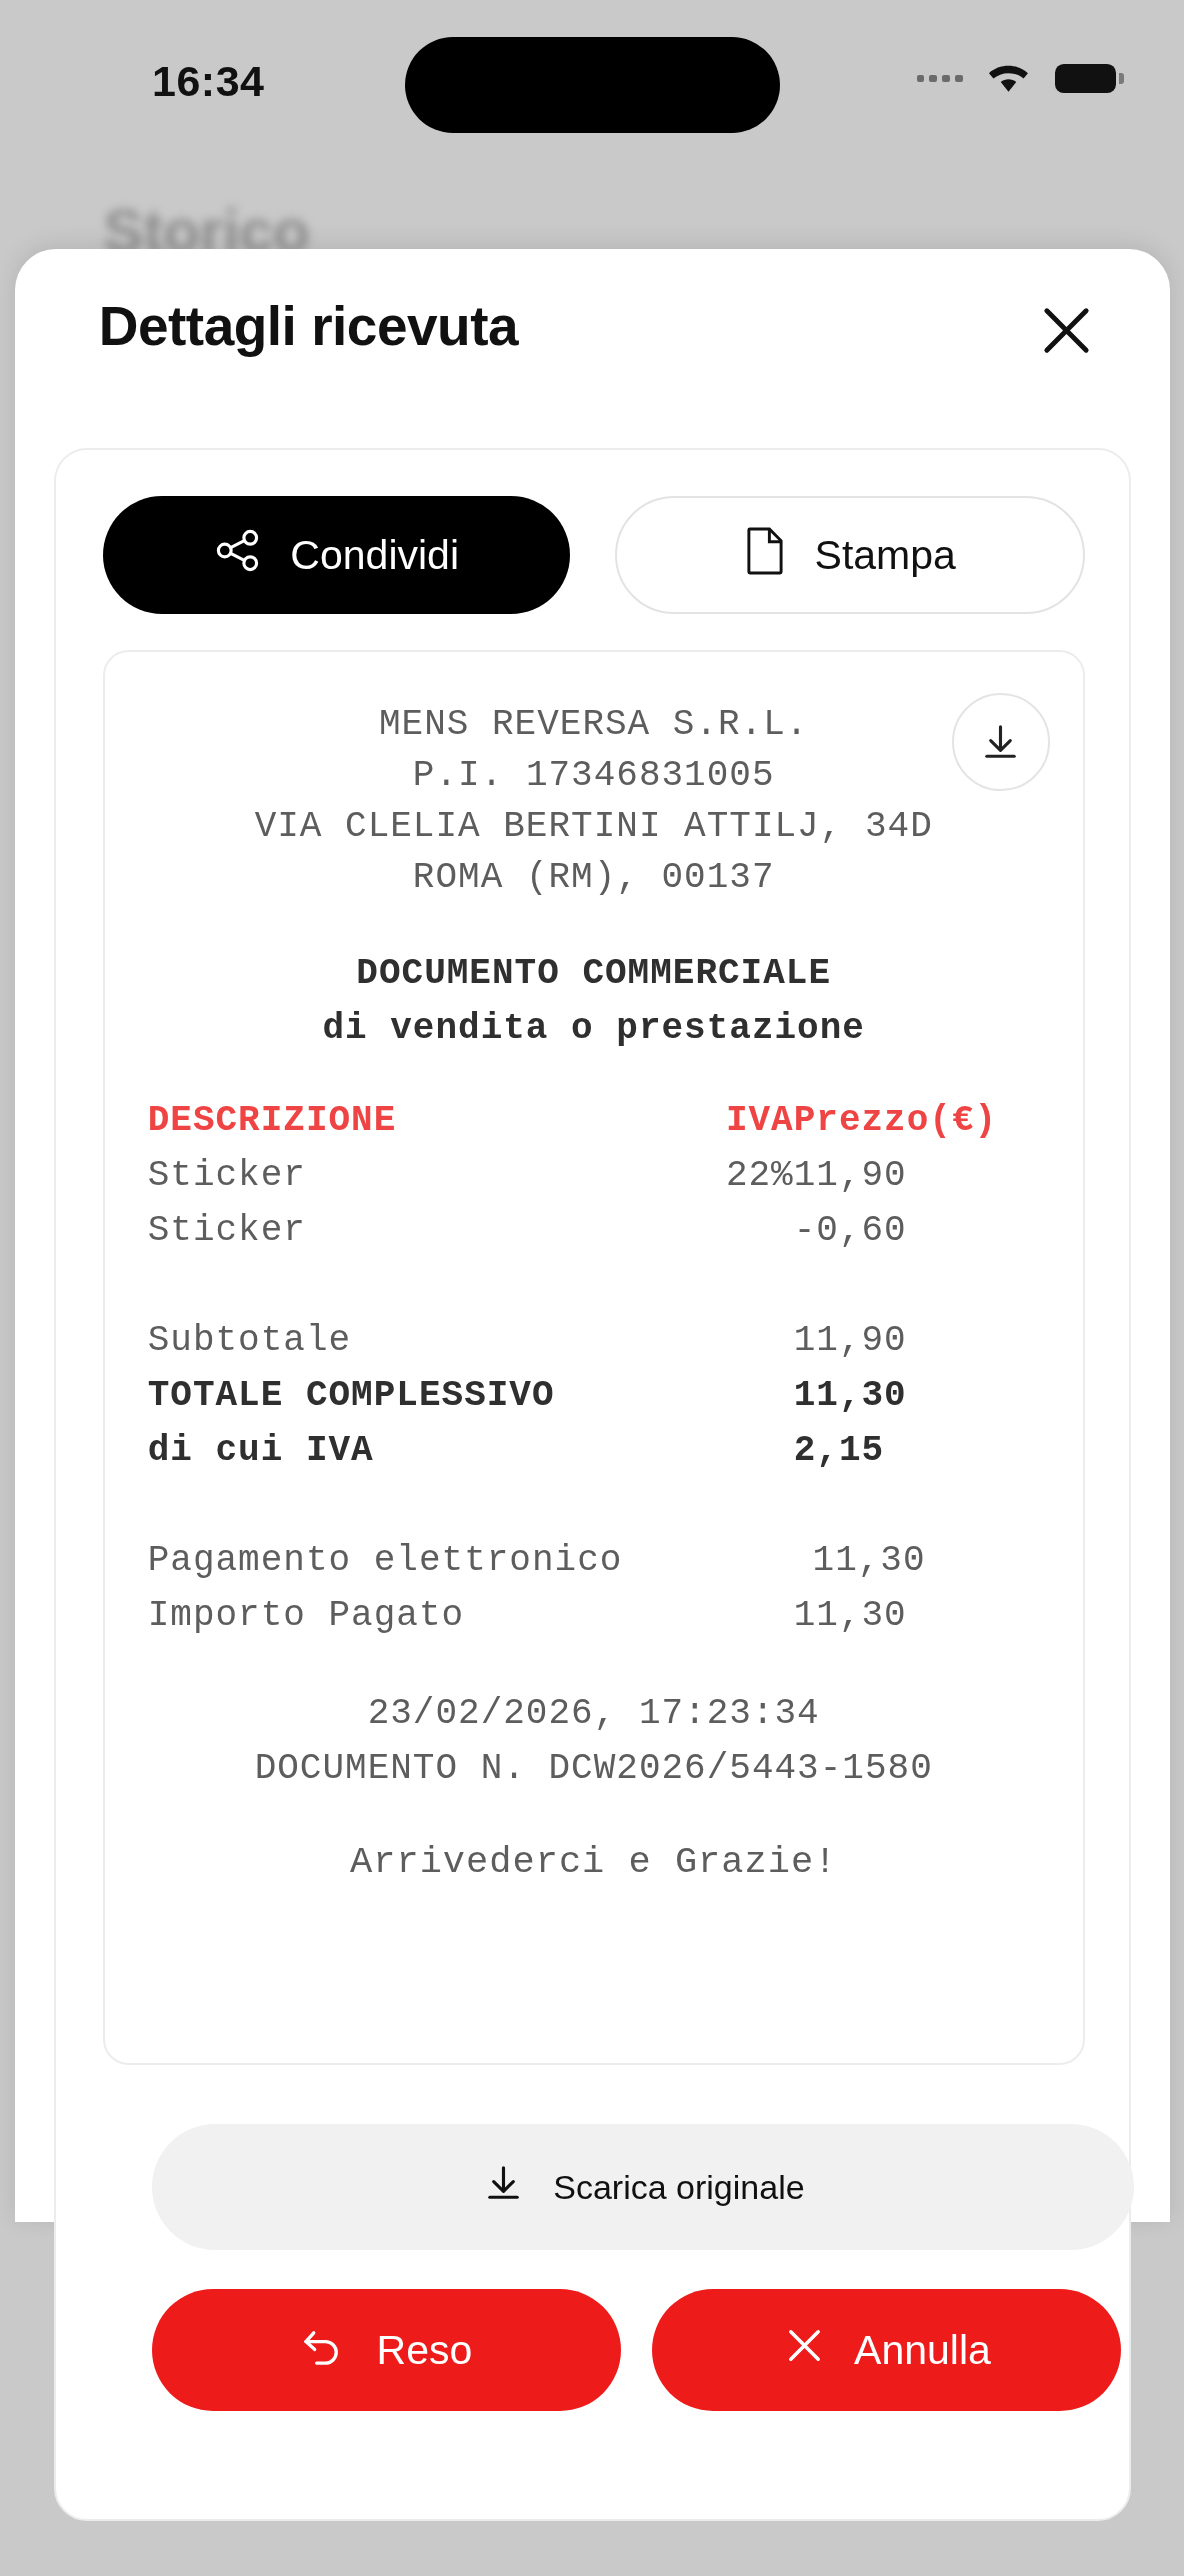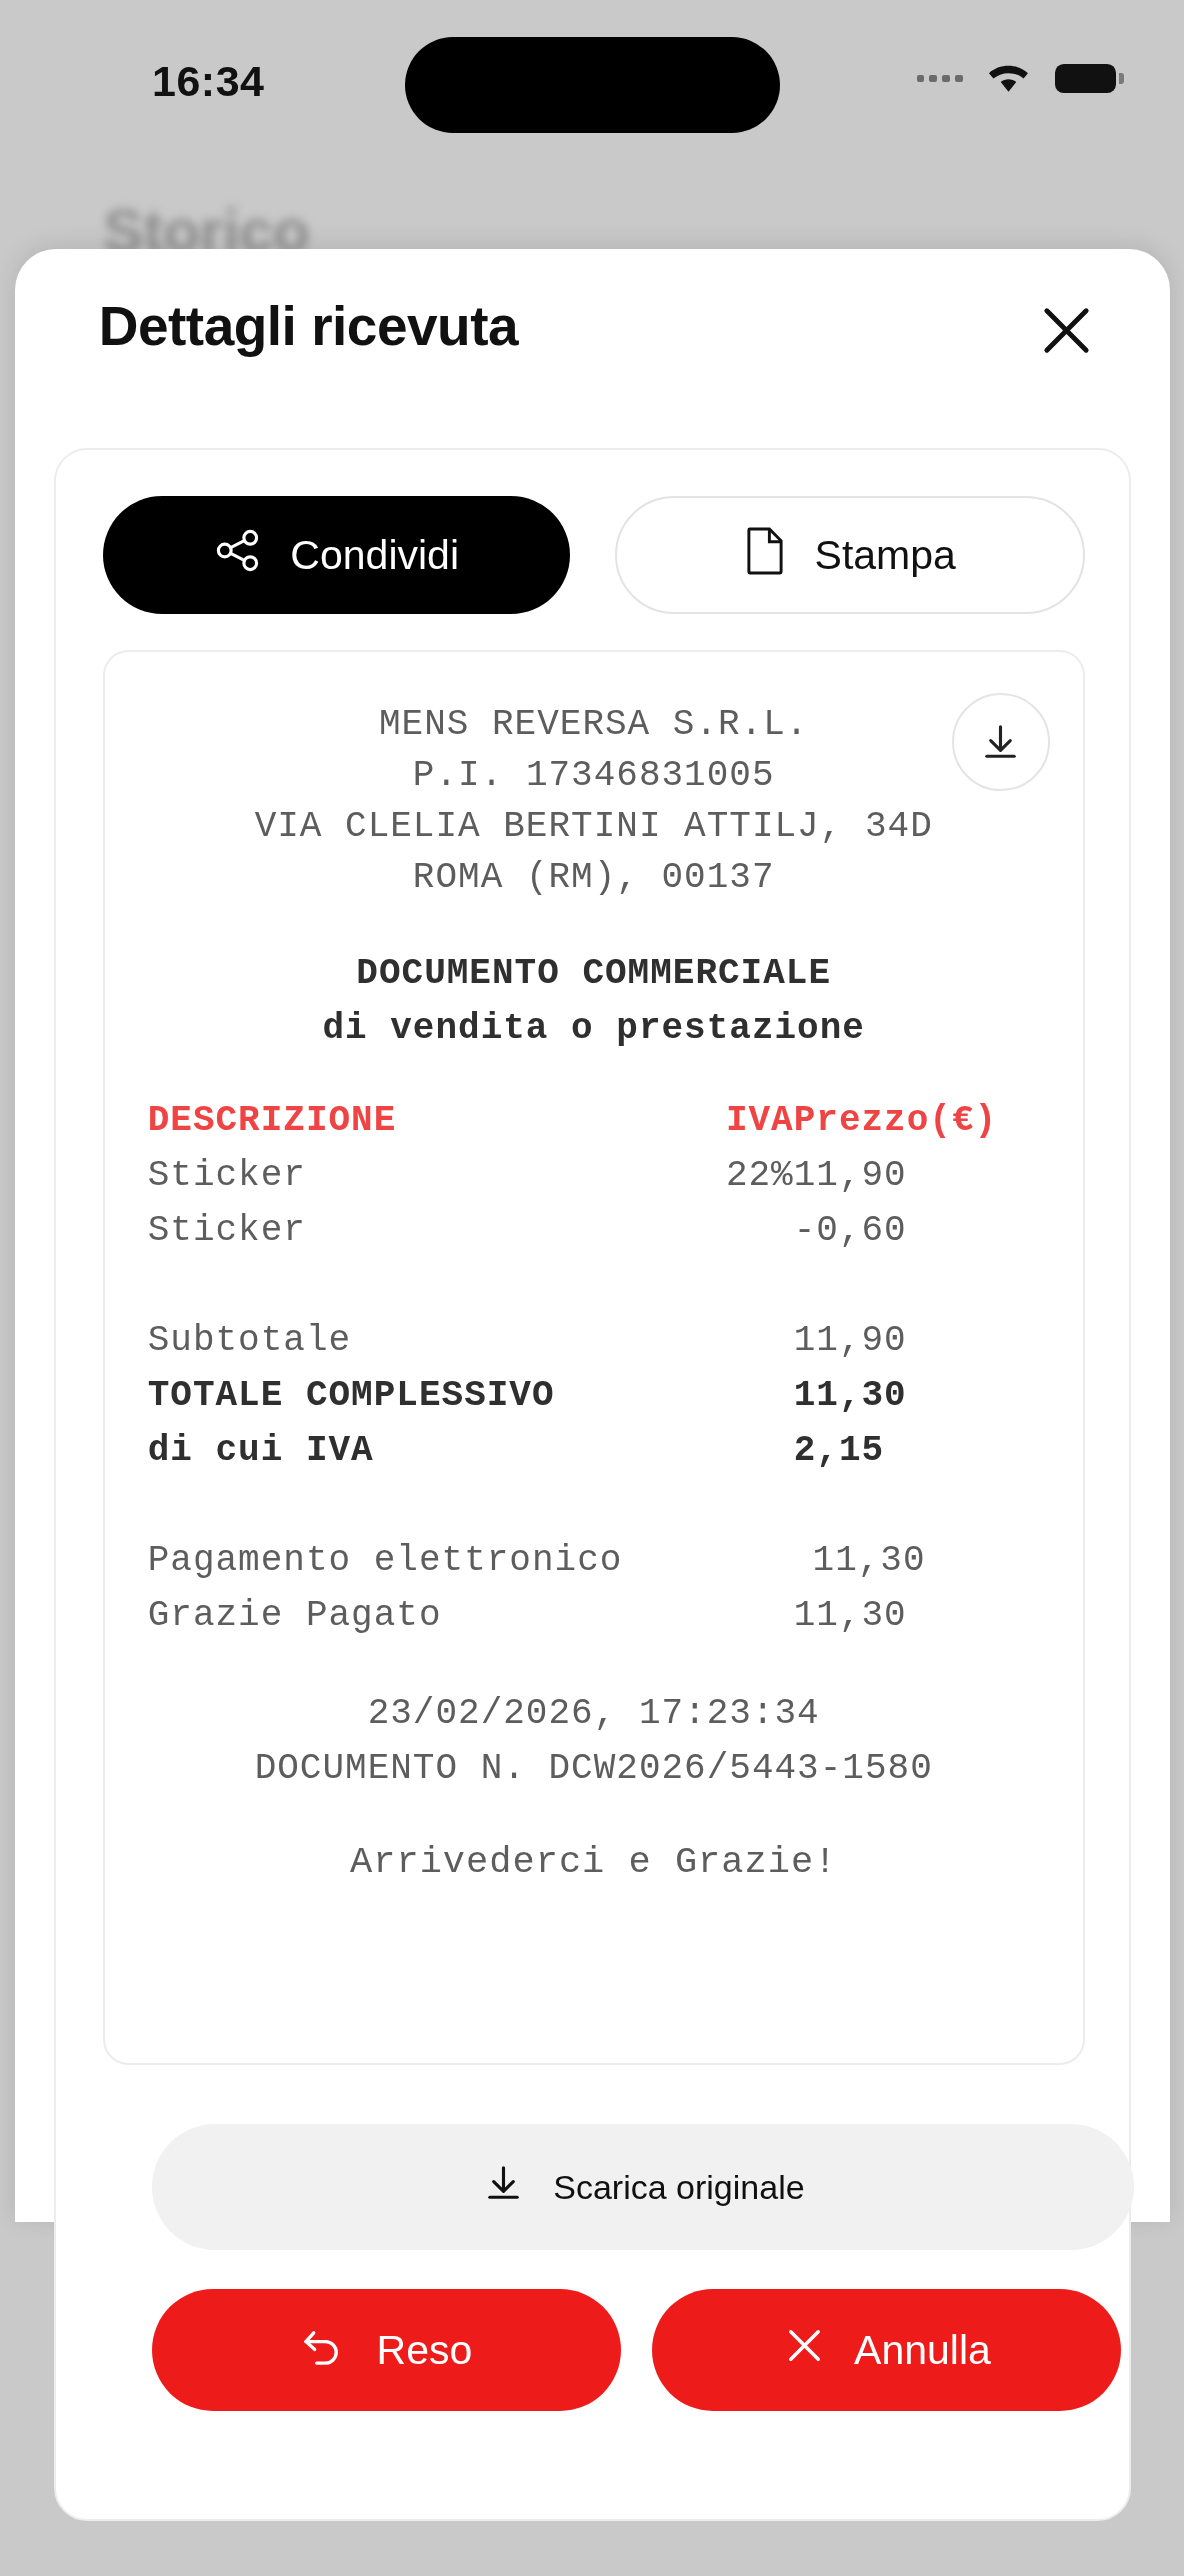--- a/index.html
+++ b/index.html
@@ -384,21 +384,21 @@
         </div>
 
         <div class="r-gap"></div>
 
         <div class="r-line">
           <span class="c1">Pagamento elettronico</span>
           <span class="c2"></span>
           <span class="c3">11,30</span>
         </div>
         <div class="r-line">
-          <span class="c1">Grazie Pagato</span>
+          <span class="c1">Importo Pagato</span>
           <span class="c2"></span>
           <span class="c3">11,30</span>
         </div>
       </div>
 
       <div class="r-footer">
         <div>23/02/2026, 17:23:34</div>
         <div>DOCUMENTO N. DCW2026/5443-1580</div>
       </div>
 

